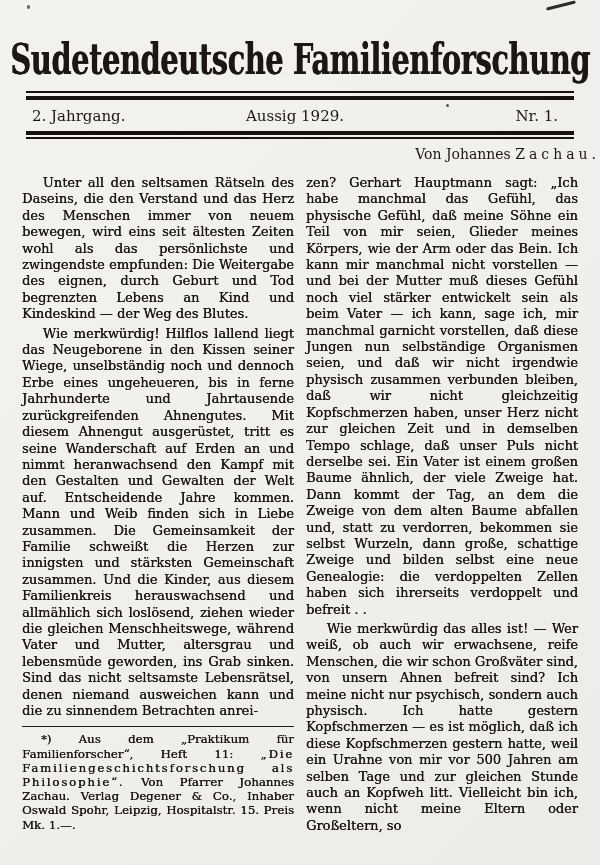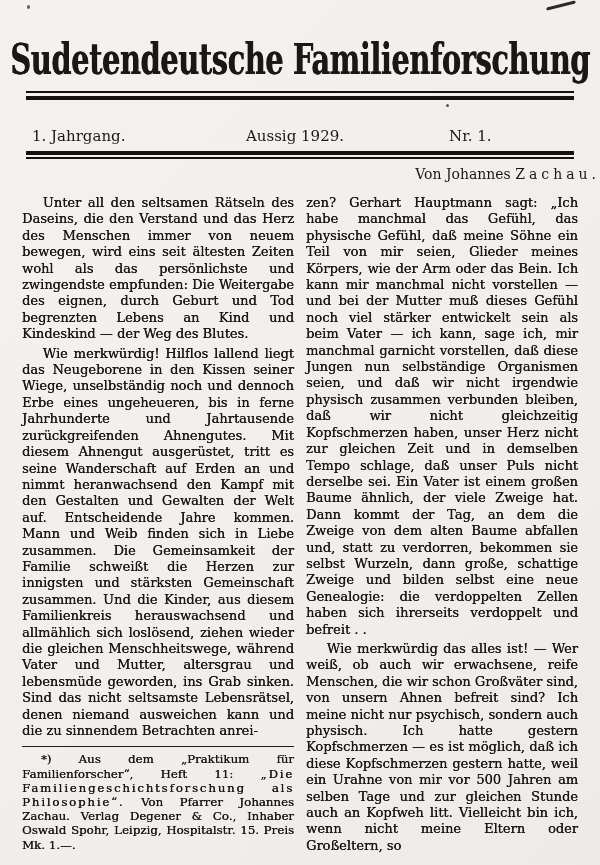--- a/index.html
+++ b/index.html
@@ -60,21 +60,21 @@
   .info-bar {
     margin: 0 26px;
     display: flex;
     align-items: baseline;
     padding: 7px 6px 6px 6px;
     font-size: 15px;
   }
   .info-bar .cell { flex: 1; }
   .cell-left   { text-align: left; }
   .cell-center { text-align: center; }
-  .cell-right  { text-align: center; padding-right: 10px; margin-top: 20px; }
+  .cell-right  { text-align: right; padding-right: 10px; }
 
   
   .article-title {
     margin: 40px 0 0 0;
     text-align: center;
     font-size: 19px;
     font-weight: bold;
     letter-spacing: 0.2px;
   }
   .byline {
@@ -123,21 +123,21 @@
   <div class="artifact dot-a"></div>
   <div class="artifact dot-b"></div>
 
   <header class="masthead">
     <span class="masthead-text">Sudetendeutsche Familienforschung</span>
   </header>
 
   <div class="rule-a"></div>
 
   <div class="info-bar">
-    <span class="cell cell-left">1. Jahrgang.</span>
+    <span class="cell cell-left">2. Jahrgang.</span>
     <span class="cell cell-center">Aussig 1929.</span>
     <span class="cell cell-right">Nr. 1.</span>
   </div>
 
   <div class="rule-b"></div>
 
   <main class="article">
 
 
     <div class="byline">

